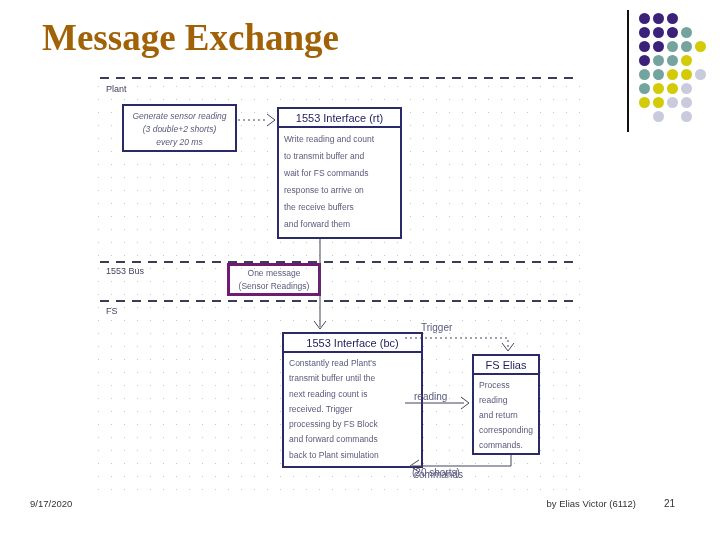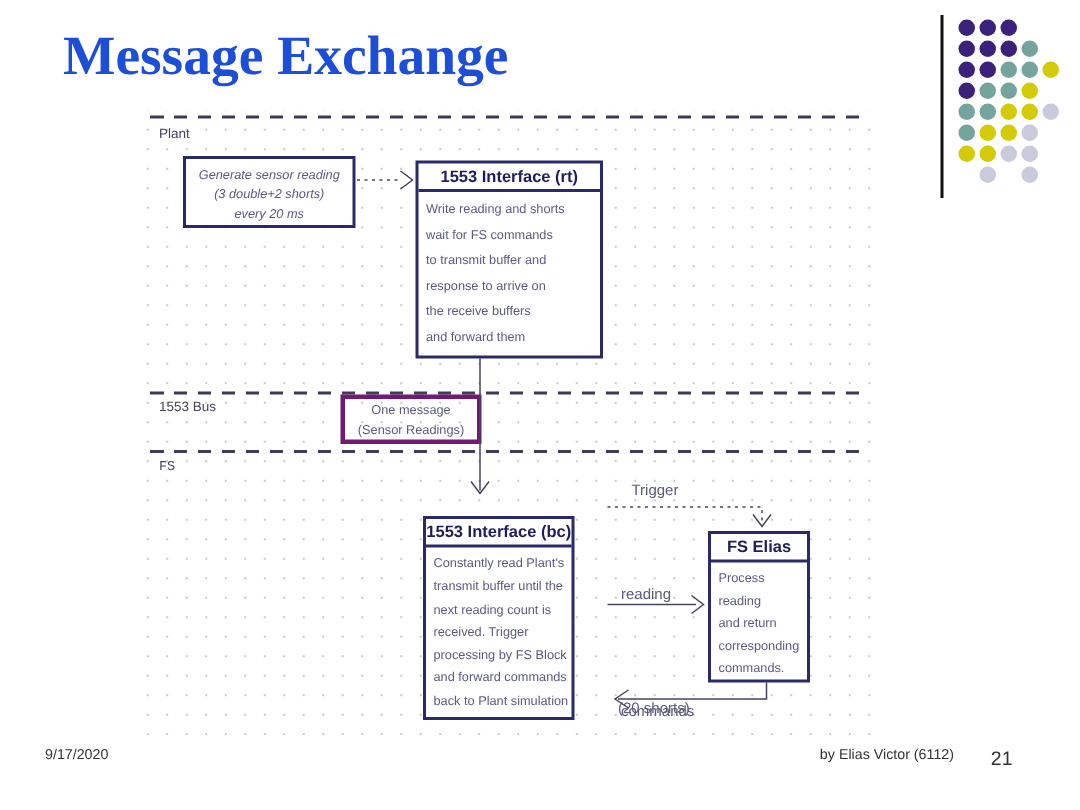--- a/index.html
+++ b/index.html
@@ -1,54 +1,54 @@
 <!DOCTYPE html>
 <html><head>
 <meta charset="utf-8">
 <style>
   html,body{margin:0;padding:0;background:#fff;}
   #slide{position:relative;width:720px;height:540px;background:#ffffff;overflow:hidden;
          font-family:"Liberation Sans",sans-serif;color:#45455f;}
   
   .slide-title{position:absolute;left:42px;top:16px;font-family:"Liberation Serif",serif;
-               font-weight:bold;font-size:37px;color:#1d4ed8;letter-spacing:0px;}
+               font-weight:bold;font-size:37px;color:#a16207;letter-spacing:0px;}
   
   .deco-line{position:absolute;left:627px;top:10px;width:2px;height:122px;background:#111;}
   .deco-dots{position:absolute;left:639px;top:13px;display:grid;
              grid-template-columns:repeat(5,14px);grid-auto-rows:14px;}
   .dot{width:11px;height:11px;border-radius:50%;display:block;}
   
   .grid-area{position:absolute;left:88px;top:74px;width:494px;height:416px;
              background-image:radial-gradient(circle,#c6c6c6 0.9px,transparent 1px);
              background-size:13px 13px;background-position:4px 6px;}
   .dash-line{position:absolute;left:100px;width:475px;height:2px;
              background:repeating-linear-gradient(90deg,#3c3c55 0 9px,transparent 9px 16px);}
   .lane-label{position:absolute;font-size:9px;color:#44445e;}
   
   .dbox{position:absolute;background:#fff;border:2px solid #2a2a6a;box-sizing:border-box;}
-  .dbox .box-title{font-size:11px;font-weight:bold;color:#1e1e5e;text-align:center;
+  .dbox .box-title{font-size:11px;font-weight:normal;color:#1e1e5e;text-align:center;
                    padding:3px 0 2px 0;border-bottom:2px solid #2a2a6a;}
   .body-lines{padding:3px 2px 0 5px;}
   .tline{font-size:8.5px;color:#5a5a7d;white-space:nowrap;}
   .centered .tline{text-align:center;font-style:italic;}
   .gen-box .tline{line-height:13px;}
   .rt-box .body-lines .tline{line-height:17px;}
   .bc-box .body-lines .tline{line-height:15.3px;}
   .fs-box .body-lines .tline{line-height:15px;}
   .bus-box{position:absolute;border:3px solid #701a75;background:transparent;box-sizing:border-box;
            display:flex;flex-direction:column;justify-content:center;}
   .bus-box .tline{line-height:13px;text-align:center;}
   .flow-label{position:absolute;font-size:10px;color:#5a5a7d;white-space:nowrap;}
   
   .overlay{position:absolute;left:0;top:0;pointer-events:none;}
   
   .footer-date{position:absolute;left:30px;top:498px;font-size:9.5px;color:#333;}
   .footer-author{position:absolute;left:0;top:498px;width:636px;text-align:right;
                  font-size:9.5px;color:#333;}
-  .footer-page{position:absolute;right:45px;top:498px;font-size:13px;color:#333;}
+  .footer-page{position:absolute;right:45px;top:498px;font-size:10px;color:#333;}
 </style>
 </head>
 <body>
 
 <div id="slide">
 
   <div class="slide-title">Message Exchange</div>
 
   <div class="deco-line"></div>
   <div class="deco-dots">
@@ -95,50 +95,50 @@
     </div>
 
   <div class="grid-area"></div>
 
   <div class="dash-line" style="top:77px;"></div>
   <div class="dash-line" style="top:261px;"></div>
   <div class="dash-line" style="top:300px;"></div>
 
   <div class="lane-label" style="left:106px;top:84px;">Plant</div>
   <div class="lane-label" style="left:106px;top:266px;">1553 Bus</div>
-  <div class="lane-label" style="left:106px;top:306px;font-family:Liberation Mono, monospace;">FS</div>
+  <div class="lane-label" style="left:106px;top:306px;">FS</div>
 
   <div class="dbox gen-box centered" style="left:122px;top:104px;width:115px;height:48px;padding-top:4px;">
     <div class="body-lines" style="padding:0;">
         <div class="tline">Generate sensor reading</div>
         <div class="tline">(3 double+2 shorts)</div>
         <div class="tline">every 20 ms</div>
       </div>
   </div>
 
   <div class="dbox rt-box" style="left:277px;top:107px;width:125px;height:132px;">
     <div class="box-title">1553 Interface (rt)</div>
     <div class="body-lines">
-        <div class="tline">Write reading and shorts</div>
+        <div class="tline">Write reading and count</div>
+        <div class="tline">to transmit buffer and</div>
         <div class="tline">wait for FS commands</div>
-        <div class="tline">to transmit buffer and</div>
         <div class="tline">response to arrive on</div>
         <div class="tline">the receive buffers</div>
         <div class="tline">and forward them</div>
       </div>
   </div>
 
   <div class="bus-box" style="left:227px;top:263px;width:94px;height:33px;">
     <div>
         <div class="tline">One message</div>
         <div class="tline">(Sensor Readings)</div>
       </div>
   </div>
 
-  <div class="dbox bc-box" style="left:282px;top:332px;width:101px;height:136px;margin-top:12px;">
+  <div class="dbox bc-box" style="left:282px;top:332px;width:141px;height:136px;">
     <div class="box-title">1553 Interface (bc)</div>
     <div class="body-lines">
         <div class="tline">Constantly read Plant's</div>
         <div class="tline">transmit buffer until the</div>
         <div class="tline">next reading count is</div>
         <div class="tline">received.  Trigger</div>
         <div class="tline">processing by FS Block</div>
         <div class="tline">and forward commands</div>
         <div class="tline">back to Plant simulation</div>
       </div>

